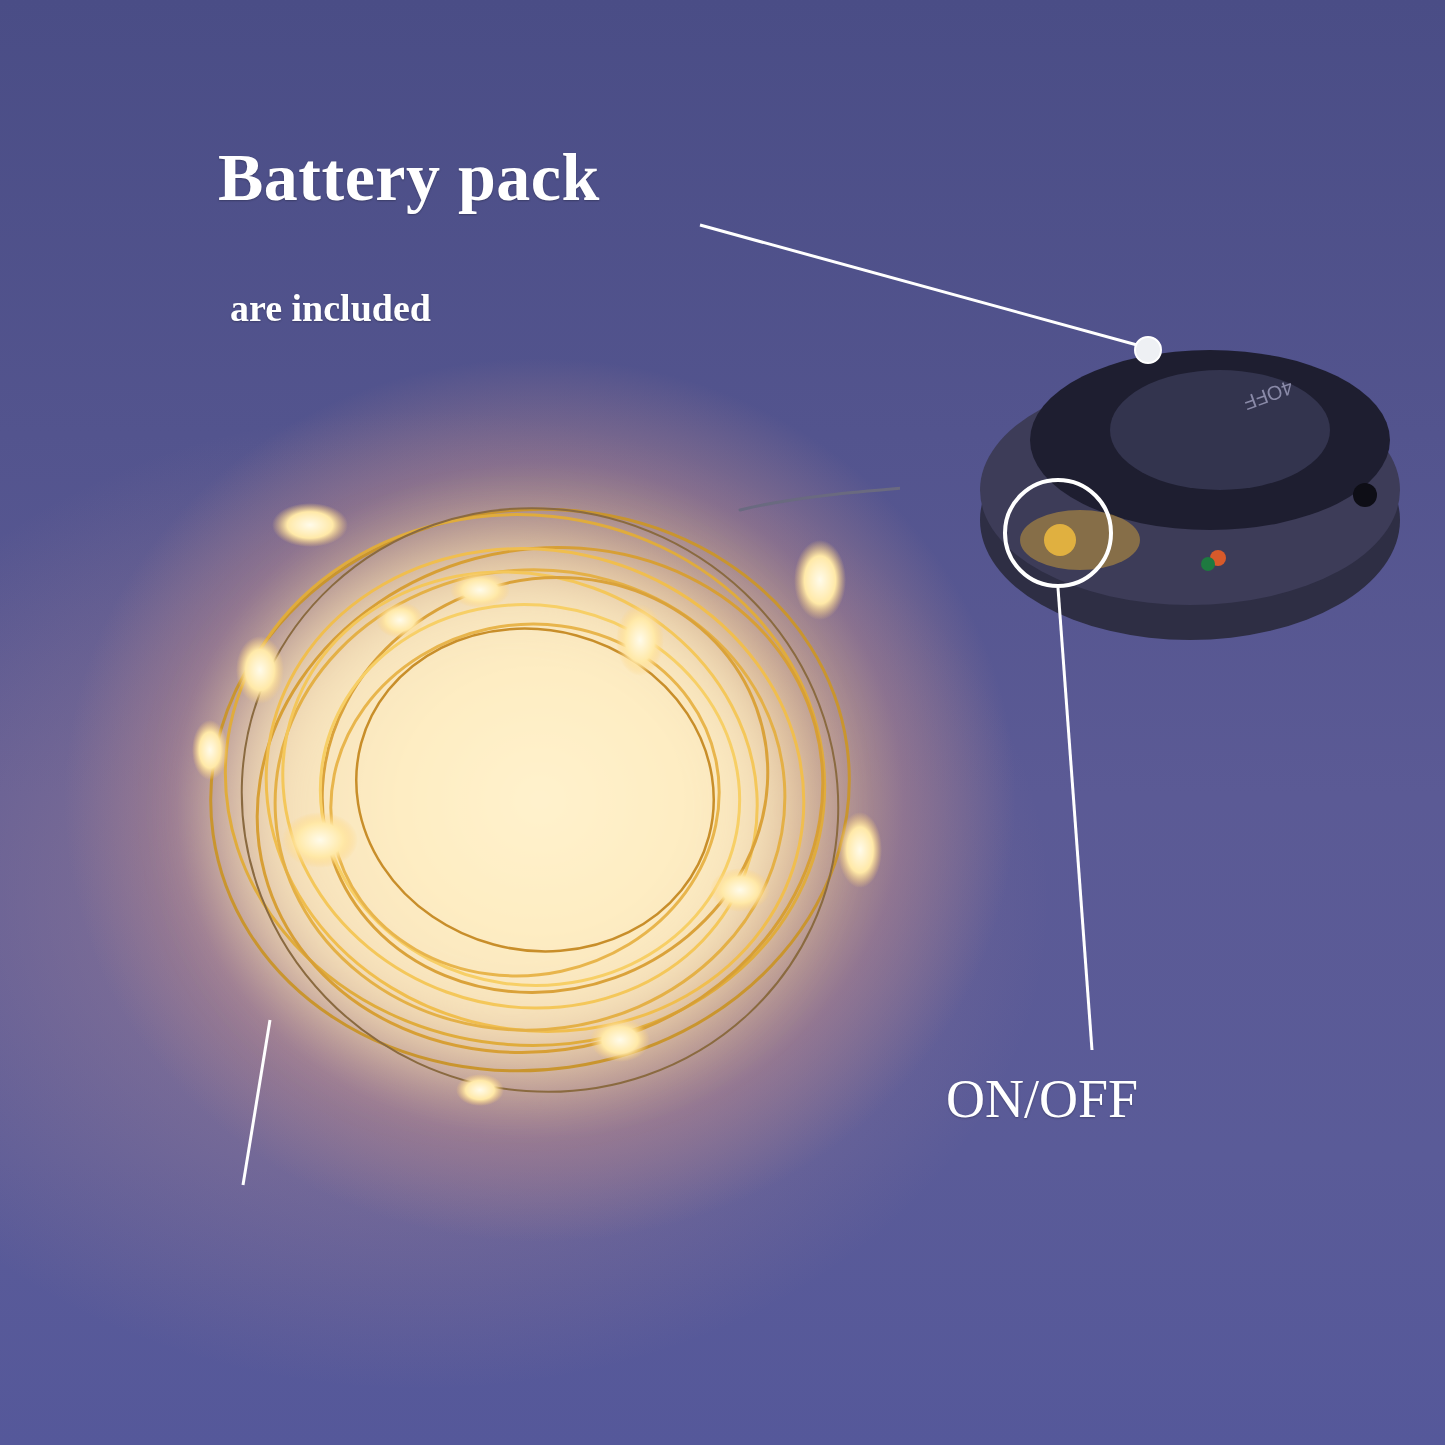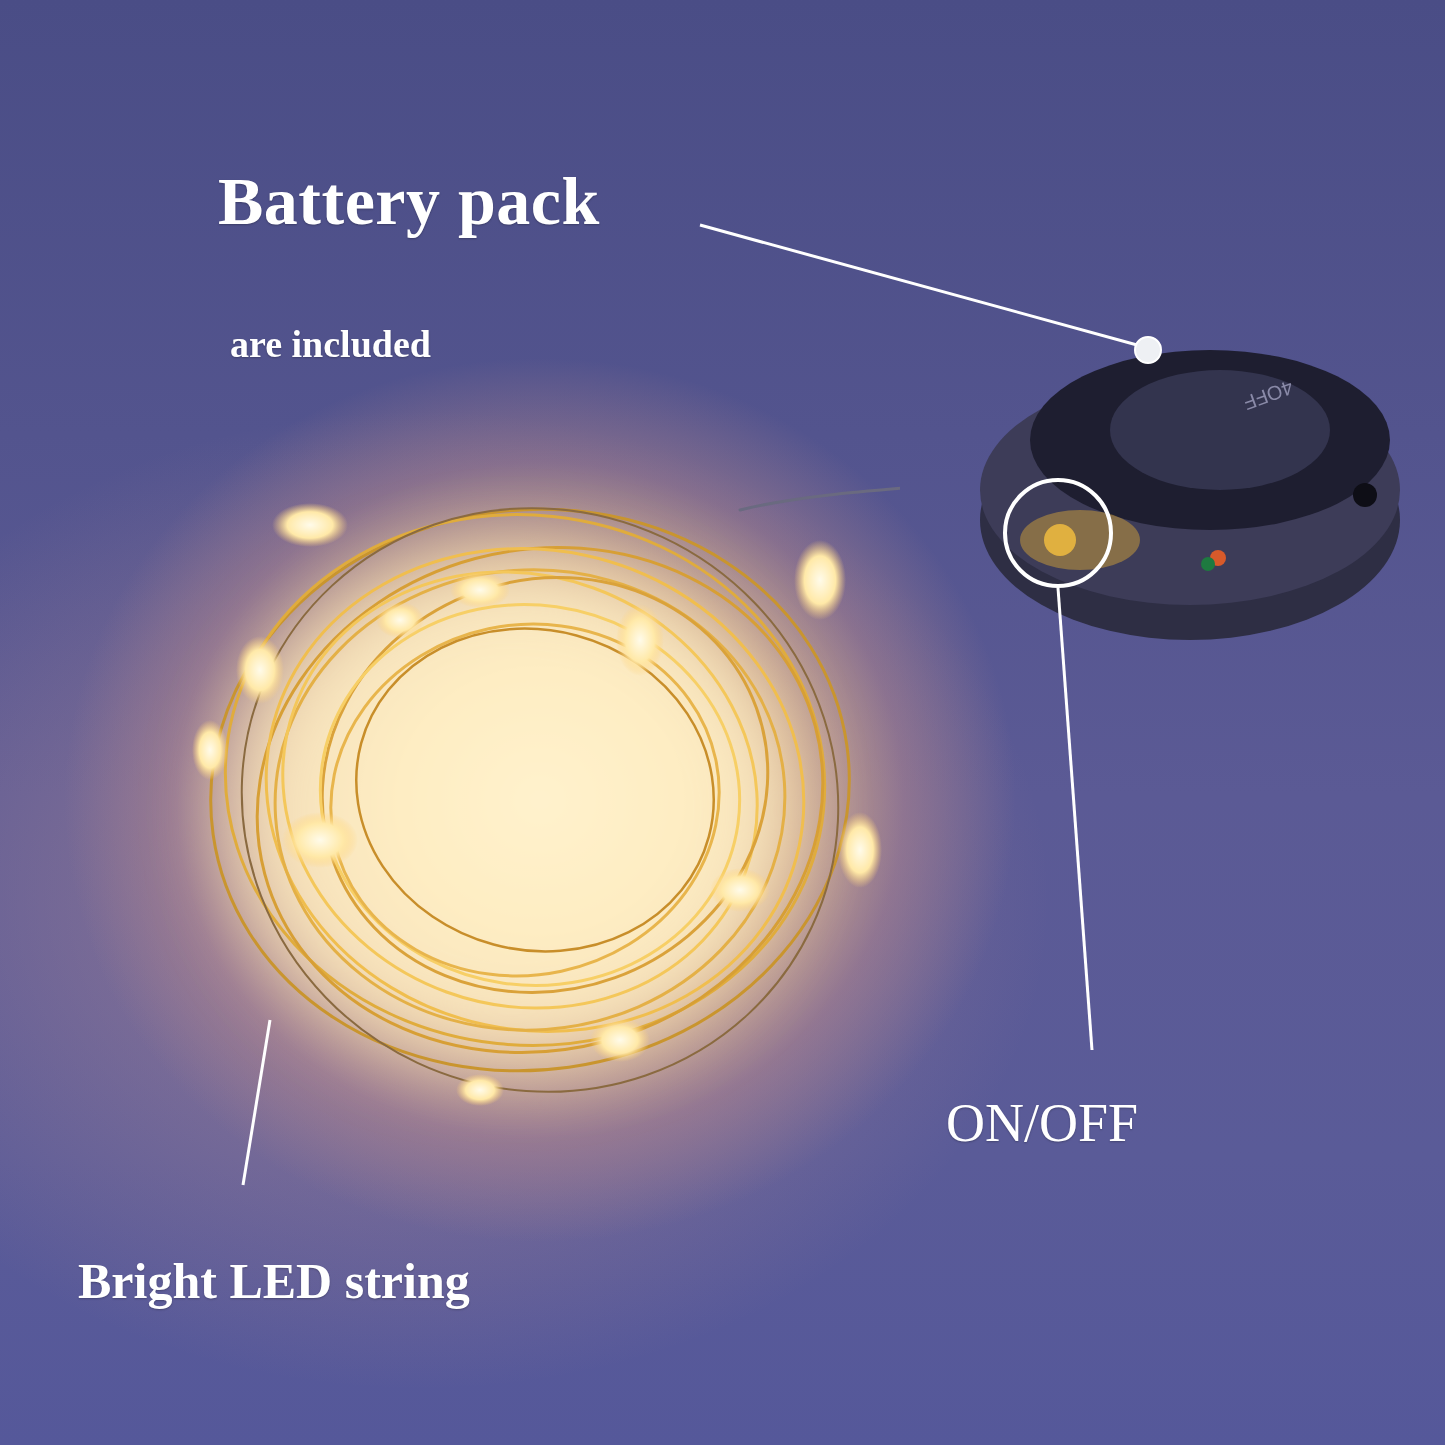--- a/index.html
+++ b/index.html
@@ -6,24 +6,24 @@
   body { width:1445px; height:1445px; overflow:hidden; position:relative; font-family:"Liberation Serif","DejaVu Serif",serif; }
   .scene { position:absolute; inset:0; overflow:hidden;
     background:
       radial-gradient(ellipse 560px 520px at 540px 800px, rgba(255,246,220,1) 0%, rgba(255,230,175,0.95) 25%, rgba(240,195,140,0.75) 45%, rgba(190,140,140,0.45) 65%, rgba(110,100,160,0) 85%),
       radial-gradient(ellipse 900px 700px at 420px 900px, rgba(200,150,150,0.55) 0%, rgba(120,100,160,0) 70%),
       linear-gradient(180deg, #4a4d86 0%, #53548e 30%, #5b5a95 55%, #5a5b98 80%, #55589a 100%);
   }
   .glow { position:absolute; border-radius:50%; filter:blur(40px); }
   .coil { position:absolute; left:180px; top:470px; width:720px; height:660px; }
   .battery { position:absolute; left:960px; top:320px; width:460px; height:340px; }
-  .label { position:absolute; color:#fff; text-shadow:0 1px 2px rgba(0,0,0,0.25); white-space:nowrap;margin-top:24px; }
+  .label { position:absolute; color:#fff; text-shadow:0 1px 2px rgba(0,0,0,0.25); white-space:nowrap; }
   .title { left:218px; top:138px; font-size:68px; font-weight:bold; letter-spacing:0.5px; }
   .sub1 { left:230px; top:250px; font-size:38px; font-weight:bold; }
-  .sub2 { left:230px; top:298px; font-size:38px; font-weight:bold; }
+  .sub2 { left:230px; top:286px; font-size:38px; font-weight:bold; }
   .onoff { left:946px; top:1068px; font-size:54px; font-weight:normal; }
   .mode { left:946px; top:1150px; font-size:42px; font-weight:bold; }
   .led { left:78px; top:1228px; font-size:50px; font-weight:bold; }
   svg.callouts { position:absolute; inset:0; pointer-events:none; }
 </style>
 </head>
 <body>
 
 <div class="scene">
   <div class="glow" style="left:230px;top:560px;width:560px;height:500px;background:rgba(255,240,200,0.8);"></div>
@@ -83,14 +83,13 @@
     <line x1="700" y1="225" x2="1148" y2="348" stroke="#fff" stroke-width="3"></line>
     <circle cx="1148" cy="350" r="13" fill="#eef0f4" stroke="#fff" stroke-width="2"></circle>
     <circle cx="1058" cy="533" r="53" fill="none" stroke="#fff" stroke-width="4"></circle>
     <line x1="1058" y1="588" x2="1092" y2="1050" stroke="#fff" stroke-width="3"></line>
     <line x1="270" y1="1020" x2="243" y2="1185" stroke="#fff" stroke-width="3"></line>
   </svg>
 
   <div class="label title">Battery pack</div>
   <div class="label sub2">are included</div>
   <div class="label onoff">ON/OFF</div>
-  <div class="label led">Bright LED string</div>
 </div>
 
 </body></html>

